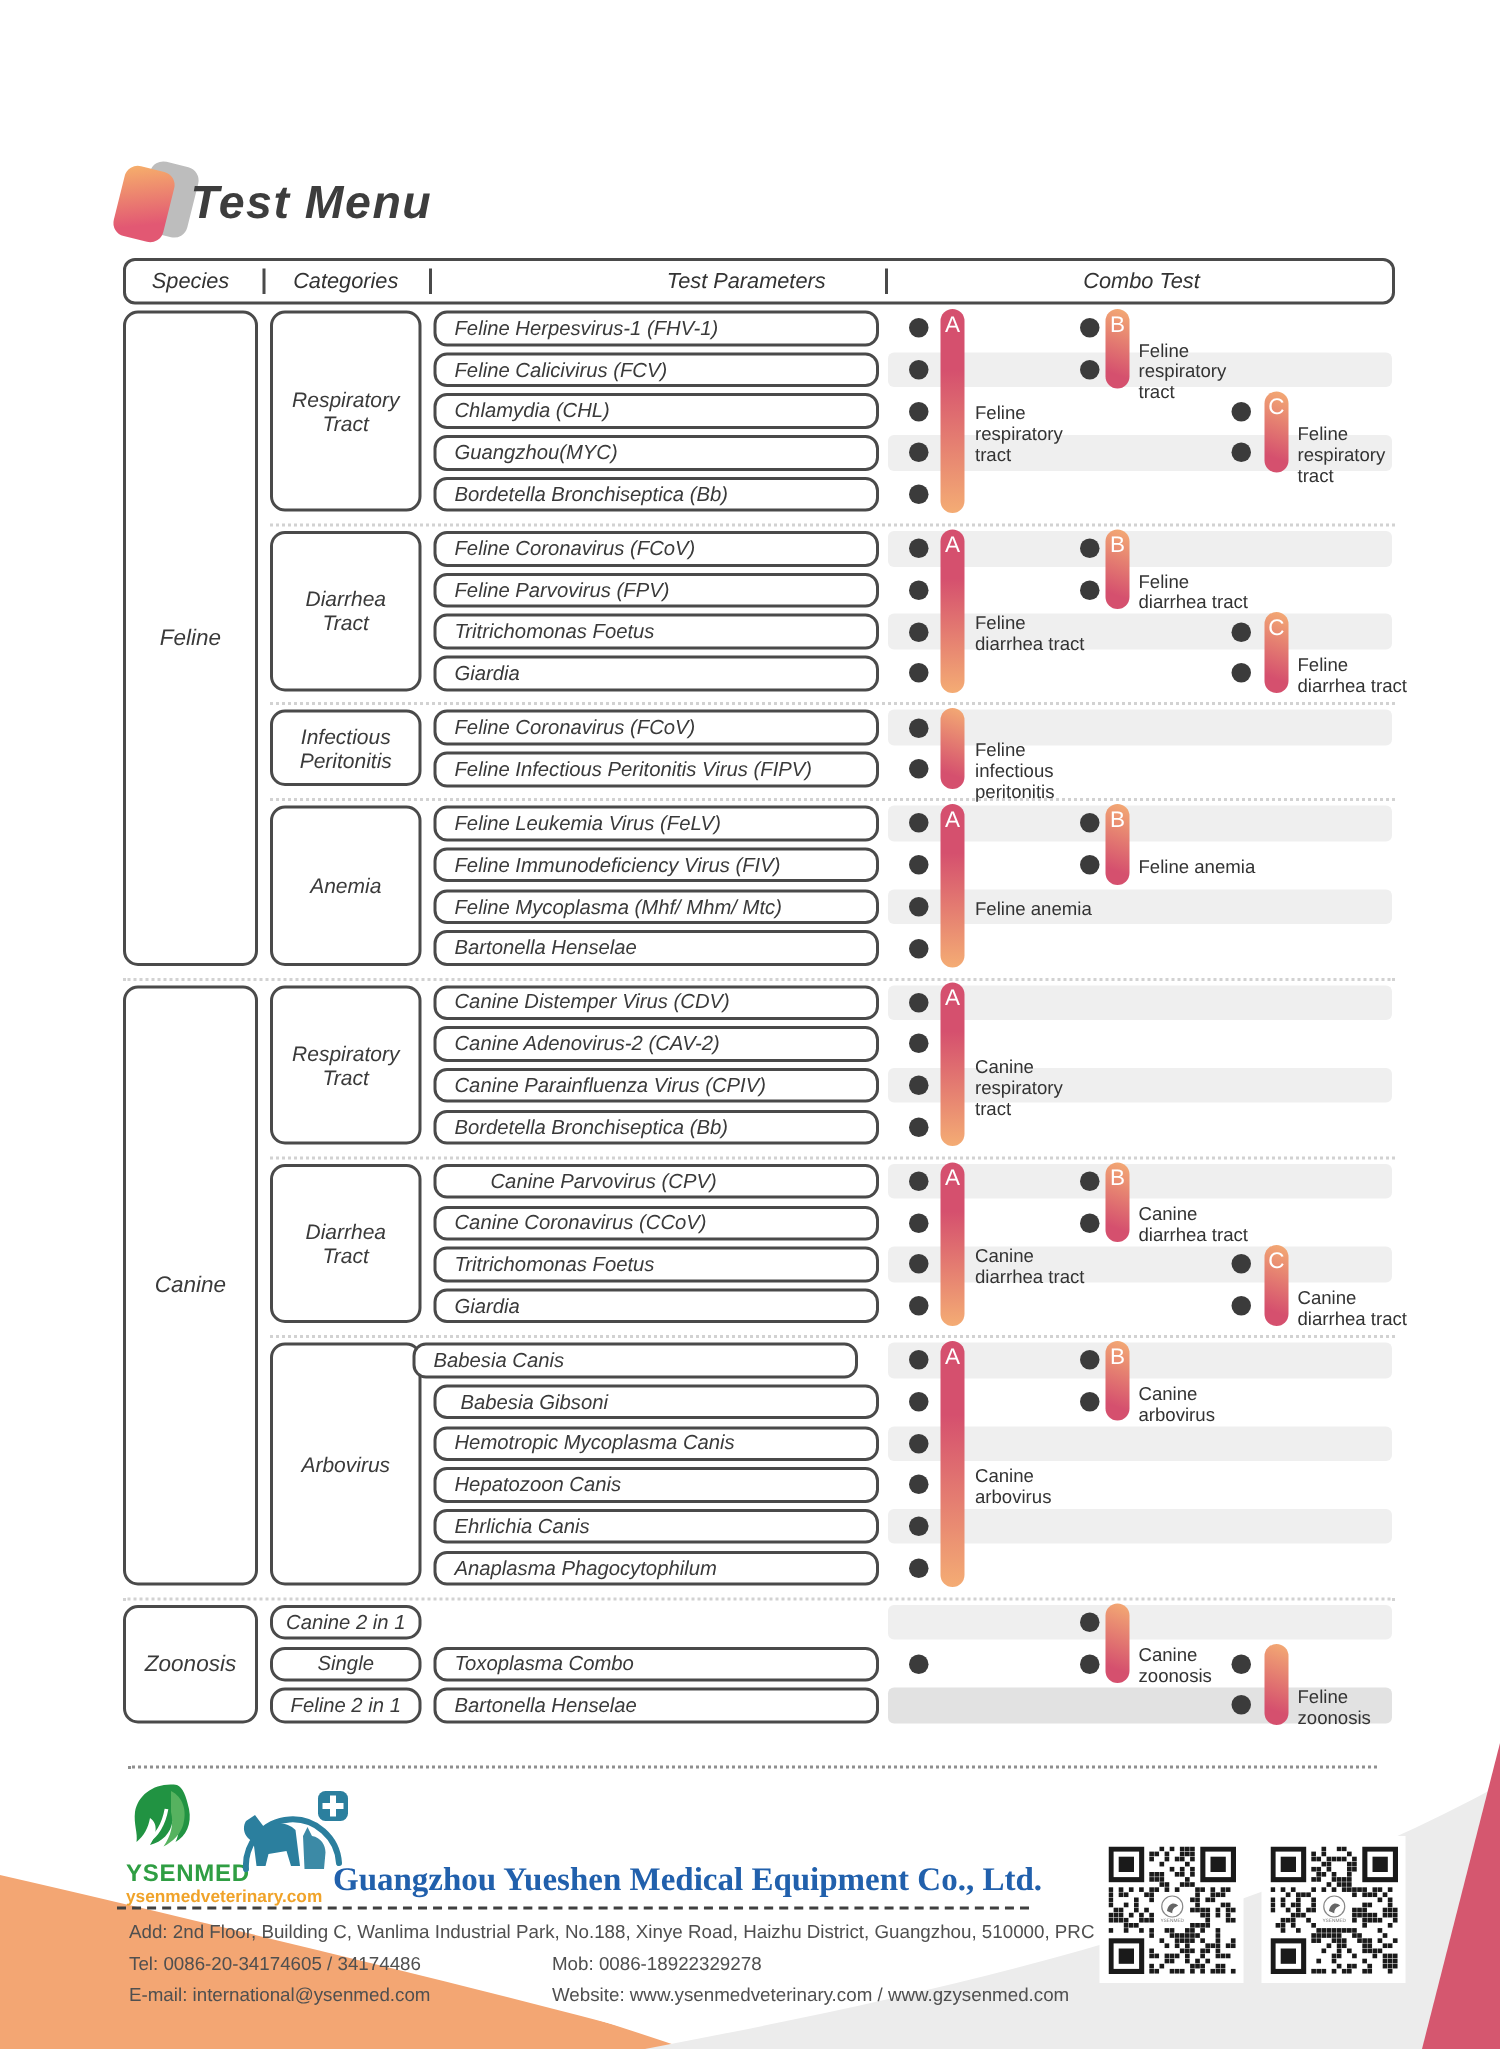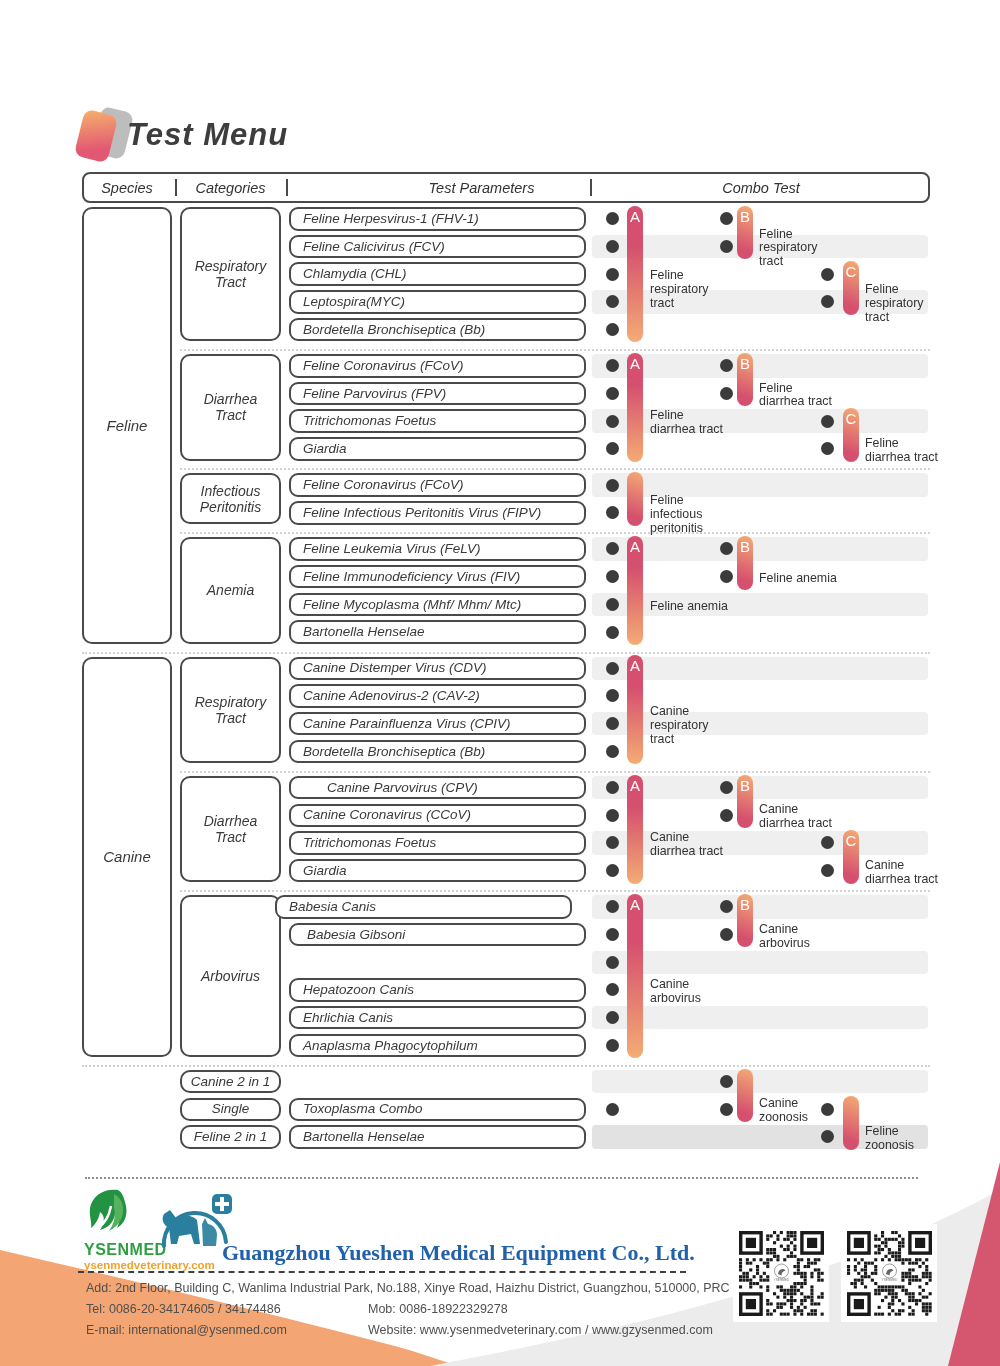--- a/index.html
+++ b/index.html
@@ -56,40 +56,40 @@
     <path d="M948,1366 L1000,1366 L1000,1162 Z" fill="#d5576f"></path>
   </svg>
 
   <div class="ticon-shadow"></div>
   <div class="ticon"></div>
   <div class="page-title">Test Menu</div>
 
   <div class="thead"></div>
   <div class="th-label" style="left:82px;width:90px;">Species</div>
   <div class="th-label" style="left:180px;width:101px;">Categories</div>
-  <div class="th-label" style="left:289px;width:297px;padding-left:44px;">Test Parameters</div>
+  <div class="th-label" style="left:305px;width:297px;padding-left:44px;">Test Parameters</div>
   <div class="th-label" style="left:592px;width:338px;">Combo Test</div>
   <div class="th-div" style="left:175px;"></div>
   <div class="th-div" style="left:286px;"></div>
   <div class="th-div" style="left:590px;"></div>
 
   <div class="abs z1" id="table-body" style="left:0;top:0;width:1000px;height:1366px;">
       <div class="stripe" style="left: 592px; top: 234.7px; width: 336px; height: 23.5px;"></div>
       <div class="stripe" style="left: 592px; top: 290.1px; width: 336px; height: 23.5px;"></div>
       <div class="box" style="left: 180px; top: 207px; width: 101px; height: 134.3px;">Respiratory Tract</div>
       <div class="box param-box" style="left: 289px; top: 207px; width: 297px; height: 23.5px;">Feline Herpesvirus-1 (FHV-1)</div>
       <div class="dot" style="left: 605.5px; top: 212.25px;"></div>
       <div class="dot" style="left: 719.5px; top: 212.25px;"></div>
       <div class="box param-box" style="left: 289px; top: 234.7px; width: 297px; height: 23.5px;">Feline Calicivirus (FCV)</div>
       <div class="dot" style="left: 605.5px; top: 239.95px;"></div>
       <div class="dot" style="left: 719.5px; top: 239.95px;"></div>
       <div class="box param-box" style="left: 289px; top: 262.4px; width: 297px; height: 23.5px;">Chlamydia (CHL)</div>
       <div class="dot" style="left: 605.5px; top: 267.65px;"></div>
       <div class="dot" style="left: 820.5px; top: 267.65px;"></div>
-      <div class="box param-box" style="left: 289px; top: 290.1px; width: 297px; height: 23.5px;">Leptospira(MYC)</div>
+      <div class="box param-box" style="left: 289px; top: 290.1px; width: 297px; height: 23.5px;">Guangzhou(MYC)</div>
       <div class="dot" style="left: 605.5px; top: 295.35px;"></div>
       <div class="dot" style="left: 820.5px; top: 295.35px;"></div>
       <div class="box param-box" style="left: 289px; top: 317.8px; width: 297px; height: 23.5px;">Bordetella Bronchiseptica (Bb)</div>
       <div class="dot" style="left: 605.5px; top: 323.05px;"></div>
       <div class="bar tall" style="left: 627px; top: 205.8px; height: 136.7px;">
         <div class="ltr">A</div>
       </div>
       <div class="combo-label" style="left: 650px; top: 274.15px;">Feline respiratory tract</div>
       <div class="bar short" style="left: 737px; top: 205.8px; height: 53.6px;">
         <div class="ltr">B</div>
@@ -207,20 +207,21 @@
       <div class="stripe" style="left: 592px; top: 895.1px; width: 336px; height: 23.5px;"></div>
       <div class="stripe" style="left: 592px; top: 950.5px; width: 336px; height: 23.5px;"></div>
       <div class="stripe" style="left: 592px; top: 1005.9px; width: 336px; height: 23.5px;"></div>
       <div class="box" style="left: 180px; top: 895.1px; width: 101px; height: 162px;">Arbovirus</div>
       <div class="box param-box" style="left: 275px; top: 895.1px; width: 297px; height: 23.5px;">Babesia Canis</div>
       <div class="dot" style="left: 605.5px; top: 900.35px;"></div>
       <div class="dot" style="left: 719.5px; top: 900.35px;"></div>
       <div class="box param-box" style="left: 289px; top: 922.8px; width: 297px; height: 23.5px; padding-left: 16px;">Babesia Gibsoni</div>
       <div class="dot" style="left: 605.5px; top: 928.05px;"></div>
       <div class="dot" style="left: 719.5px; top: 928.05px;"></div>
+      <div class="box param-box" style="left: 289px; top: 950.5px; width: 297px; height: 23.5px;">Hemotropic Mycoplasma Canis</div>
       <div class="dot" style="left: 605.5px; top: 955.75px;"></div>
       <div class="box param-box" style="left: 289px; top: 978.2px; width: 297px; height: 23.5px;">Hepatozoon Canis</div>
       <div class="dot" style="left: 605.5px; top: 983.45px;"></div>
       <div class="box param-box" style="left: 289px; top: 1005.9px; width: 297px; height: 23.5px;">Ehrlichia Canis</div>
       <div class="dot" style="left: 605.5px; top: 1011.15px;"></div>
       <div class="box param-box" style="left: 289px; top: 1033.6px; width: 297px; height: 23.5px;">Anaplasma Phagocytophilum</div>
       <div class="dot" style="left: 605.5px; top: 1038.85px;"></div>
       <div class="bar tall" style="left: 627px; top: 893.9px; height: 164.4px;">
         <div class="ltr">A</div>
       </div>
@@ -240,20 +241,21 @@
       <div class="box param-box" style="left: 289px; top: 1097.5px; width: 297px; height: 23.5px;">Toxoplasma Combo</div>
       <div class="dot" style="left: 605.5px; top: 1102.75px;"></div>
       <div class="dot" style="left: 719.5px; top: 1102.75px;"></div>
       <div class="dot" style="left: 820.5px; top: 1102.75px;"></div>
       <div class="box param-box" style="left: 289px; top: 1125.2px; width: 297px; height: 23.5px;">Bartonella Henselae</div>
       <div class="dot" style="left: 820.5px; top: 1130.45px;"></div>
       <div class="bar short" style="left: 737px; top: 1068.6px; height: 53.6px;"></div>
       <div class="combo-label" style="left: 759px; top: 1095.4px;">Canine zoonosis</div>
       <div class="bar short" style="left: 843px; top: 1096.3px; height: 53.6px;"></div>
       <div class="combo-label" style="left: 865px; top: 1123.1px;">Feline zoonosis</div>
+      <div class="box" style="left: 82px; top: 1069.8px; width: 90px; height: 78.9px; font-size: 15px;">Zoonosis</div>
     </div>
 
   <div class="f-sep"></div>
 
   <svg class="abs z1" style="left:84px;top:1188px;" width="60" height="56" viewBox="0 0 60 56">
     <path d="M34 2 C20 0 8 8 6 20 C5 28 8 34 7 40 C12 36 15 30 16 24 C22 28 20 36 16 42 C24 40 30 34 31 26 C36 28 36 34 33 40 C40 36 44 28 42 18 C40 9 38 4 34 2 Z" fill="#219342"></path>
     <path d="M30 6 C38 10 41 19 38 29 C36 35 31 40 25 43 C30 36 32 28 30 20 Z" fill="#56b25f"></path>
     <path d="M14 40 C20 36 25 29 27 18" stroke="#ffffff" stroke-width="2.5" fill="none"></path>
   </svg>
 

